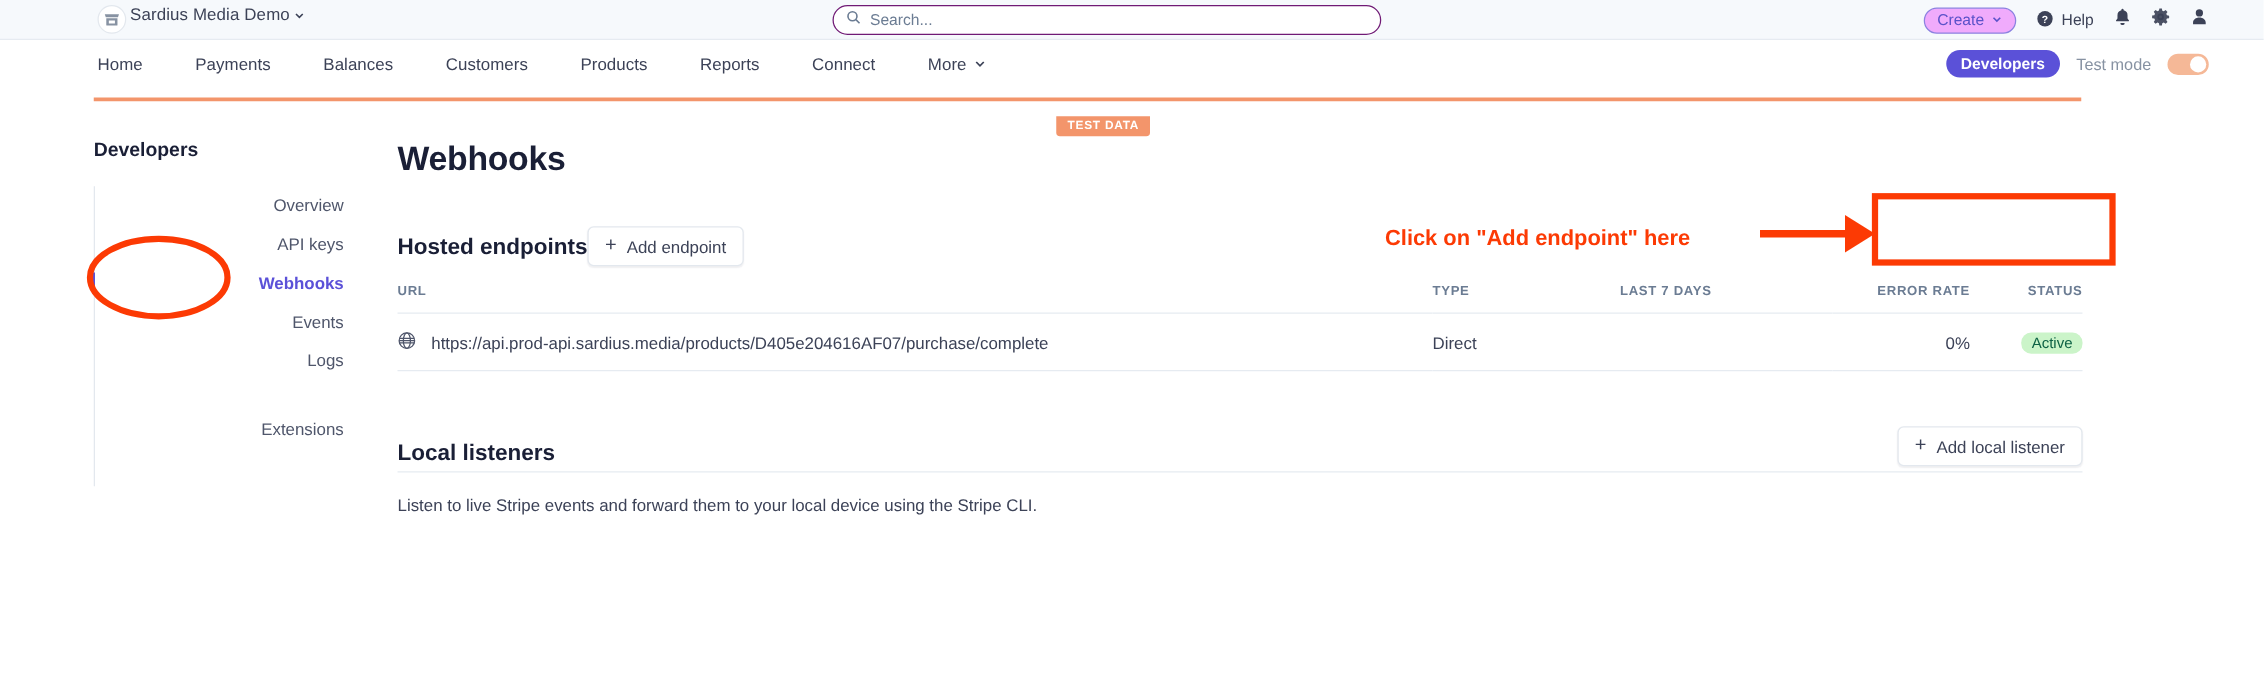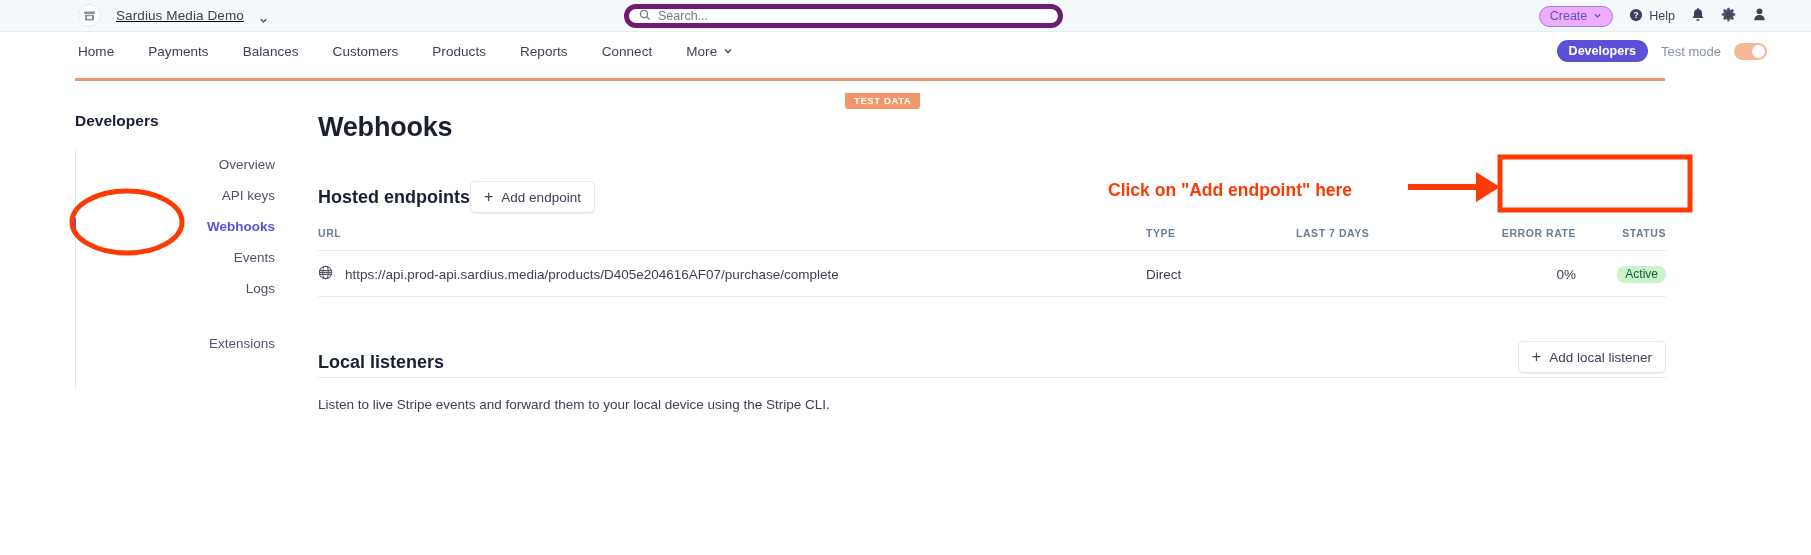--- a/index.html
+++ b/index.html
@@ -11,33 +11,33 @@
   }
   #root { position: relative; width: 1811px; height: 555px; background: #fff; }
 
   
   .topbar {
     position: absolute; left: 0; top: 0; width: 1811px; height: 32px;
     background: #f6f9fc;
     border-bottom: 1px solid #e6ebf1;
     display: flex; align-items: center;
   }
-  .acct { display: flex; align-items: center; margin-left: 78px; gap: 15px; text-decoration: underline; }
+  .acct { display: flex; align-items: flex-start; margin-left: 78px; gap: 3px; }
   .acct-logo {
     width: 23px; height: 23px; border-radius: 50%;
     background: #ffffff; border: 1px solid #e3e8ee;
     display: flex; align-items: center; justify-content: center;
   }
   .acct-name { font-size: 13.5px; color: #3c4257; font-weight: 500; letter-spacing: .1px; }
   .chev { width: 9px; height: 9px; display: inline-block; }
 
   .searchwrap {
-    position: absolute; left: 624px; top: 4px;
+    position: absolute; left: 666px; top: 4px;
     width: 439px; height: 24px;
-    background: #fff; border: 5px solid #701a75; border-radius: 13px;
+    background: #fff; border: 1px solid #701a75; border-radius: 13px;
     display: flex; align-items: center; padding: 0 10px; gap: 7px;
   }
   .searchwrap input {
     border: 0; outline: 0; background: transparent;
     font-family: "Liberation Sans", sans-serif;
     font-size: 12.5px; color: #3c4257; width: 100%;
   }
   .searchwrap input::placeholder { color: #6b7c93; }
 
   .topright {
@@ -51,21 +51,21 @@
     padding: 0 10px; cursor: pointer; font-family: "Liberation Sans", sans-serif;
   }
   .help { display: flex; align-items: center; gap: 6px; color: #3c4257; font-size: 12.5px; cursor: pointer; }
   .icn-btn { cursor: pointer; display: flex; align-items: center; }
 
   
   .navbar {
     position: absolute; left: 0; top: 32px; width: 1811px; height: 38px;
     background: #fff; display: flex; align-items: center;
   }
-  .nav-items { display: flex; align-items: center; margin-left: 78px; gap: 0; }
+  .nav-items { display: flex; align-items: center; margin-left: 78px; gap: 8px; }
   .nav-item {
     font-size: 13.5px; color: #3c4257; padding: 0 17px; cursor: pointer;
     display: flex; align-items: center; gap: 6px; letter-spacing: .05px;
   }
   .nav-item:first-child { padding-left: 0; }
   .navright {
     position: absolute; right: 44px; top: 0; height: 38px;
     display: flex; align-items: center; gap: 13px;
   }
   .dev-pill {

